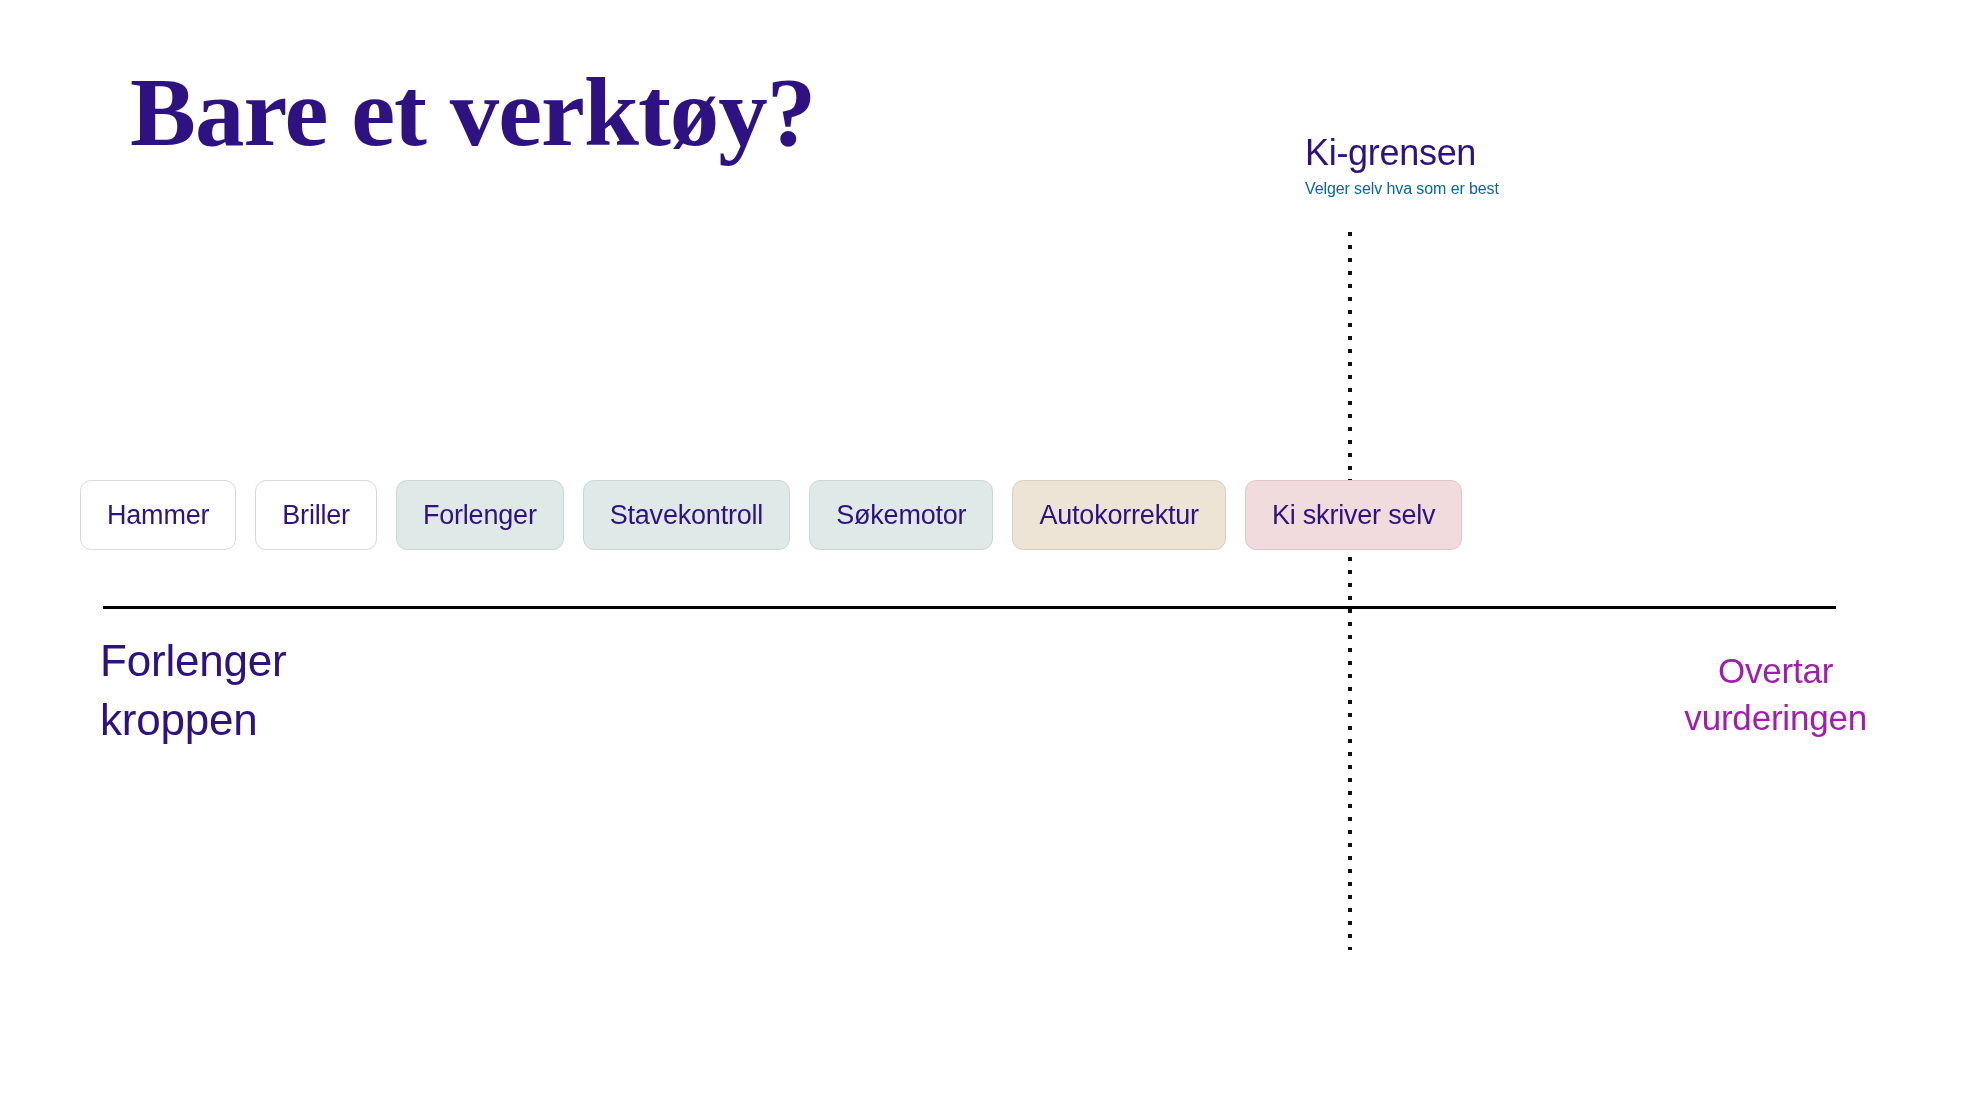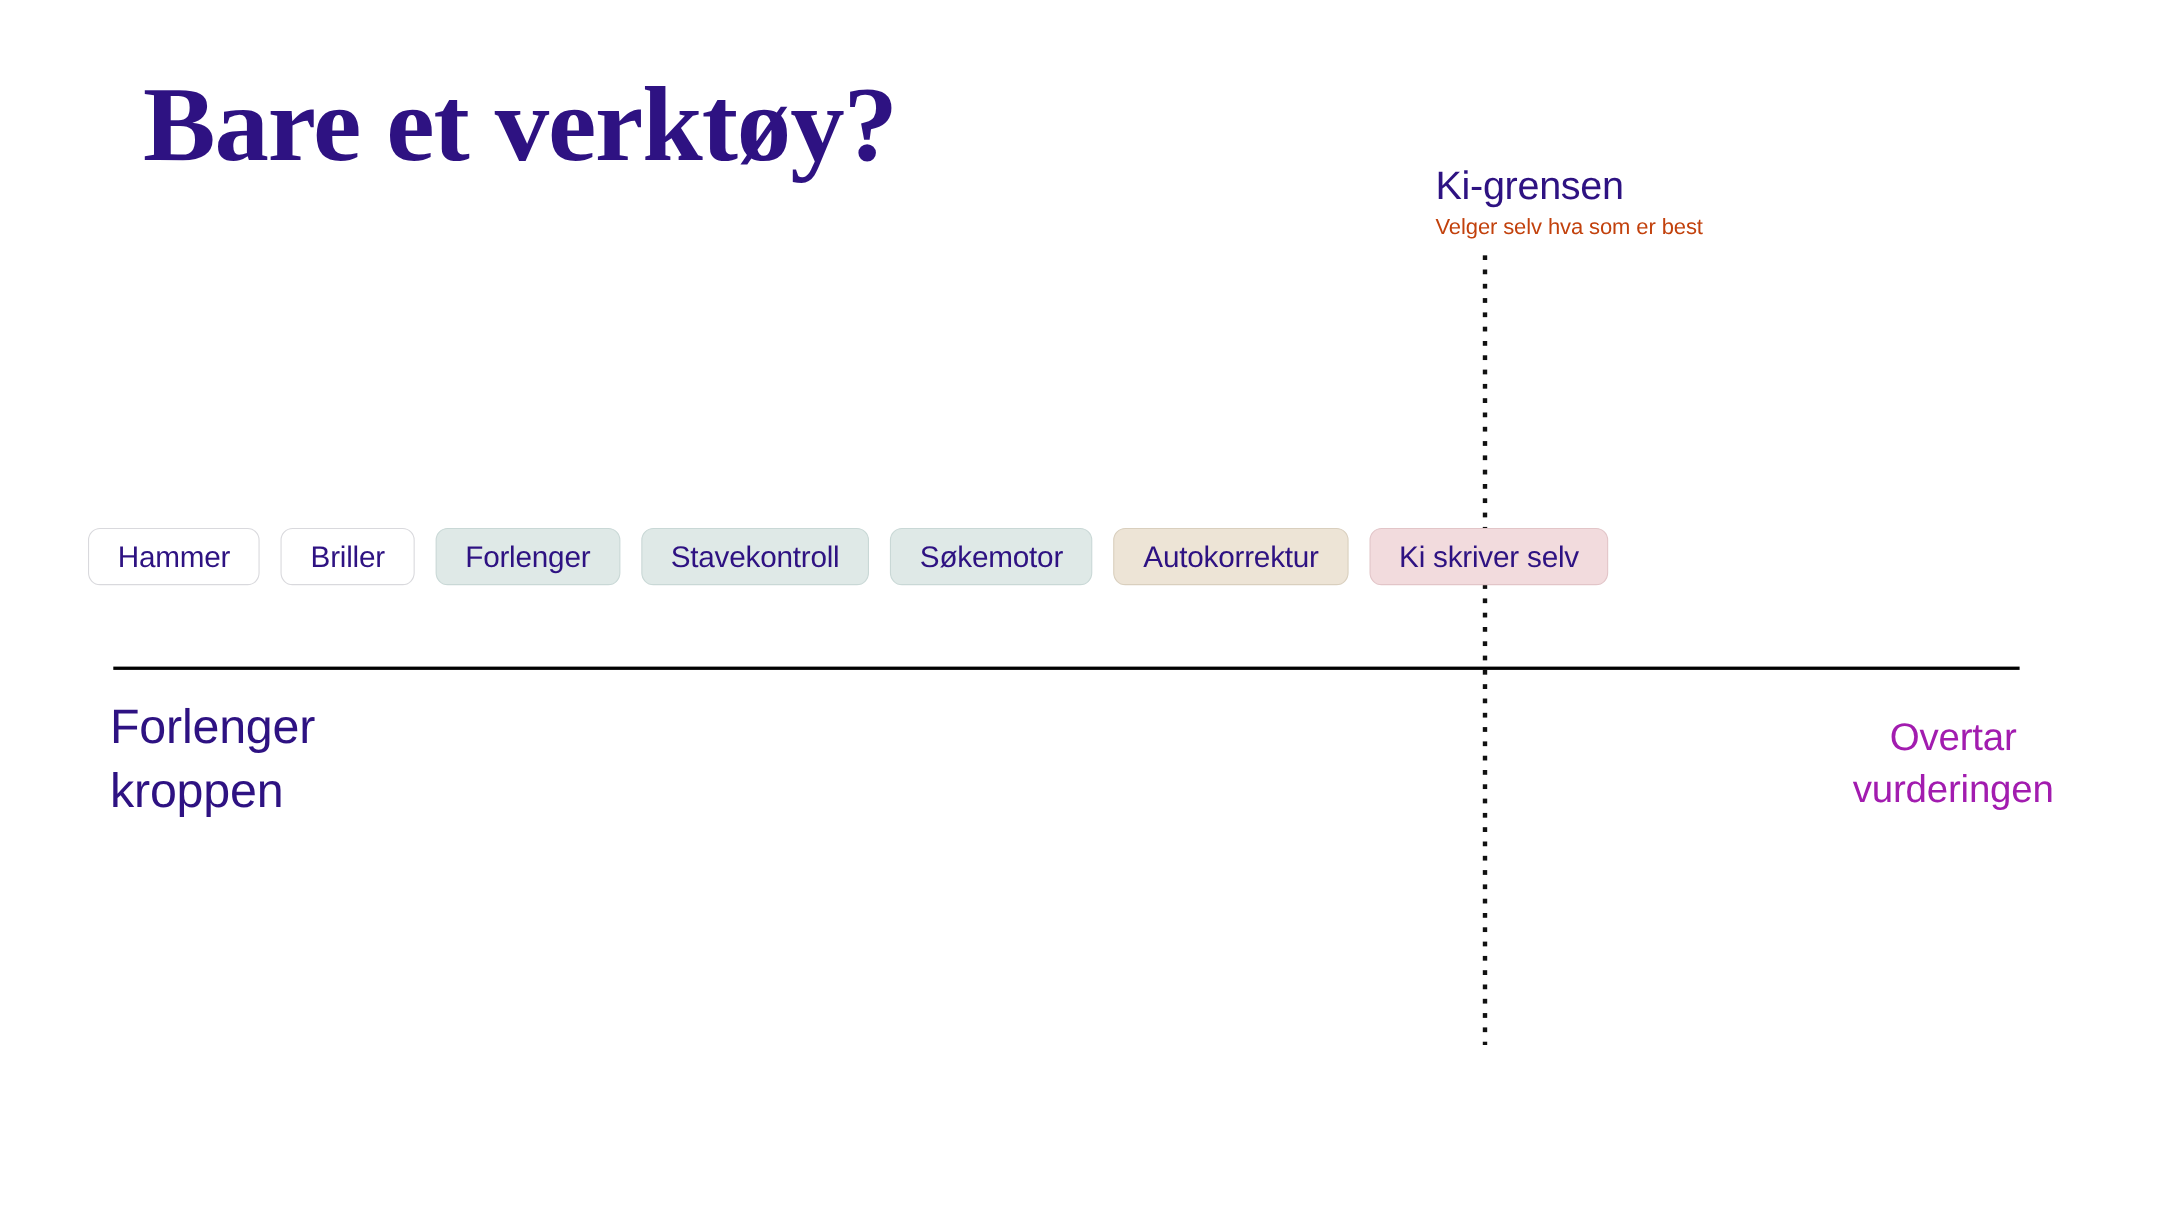--- a/index.html
+++ b/index.html
@@ -36,36 +36,36 @@
     color: #2e1282;
     white-space: nowrap;
     transform: scaleX(1.02);
     transform-origin: left top;
   }
 
   
   #threshold-annotation {
     position: absolute;
     left: 1305px;
-    top: 149px;
+    top: 133px;
     width: 420px;
   }
   #threshold-title {
     font-size: 36px;
     line-height: 1.12;
     color: #2e1282;
     font-weight: 400;
     letter-spacing: -0.3px;
     white-space: nowrap;
   }
   #threshold-subtitle {
     margin-top: 6px;
-    font-size: 20px;
+    font-size: 16px;
     line-height: 1.2;
-    color: #c2410c;
+    color: #0369a1;
     font-weight: 400;
     letter-spacing: -0.1px;
     white-space: nowrap;
   }
 
   
   #threshold-line {
     position: absolute;
     left: 1348px;
     top: 232px;
@@ -81,21 +81,21 @@
     position: absolute;
     left: 80px;
     top: 480px;
     height: 74px;
     display: flex;
     align-items: stretch;
     gap: 19px;
   }
   .pill {
     box-sizing: border-box;
-    height: 52px;
+    height: 70px;
     display: flex;
     align-items: center;
     justify-content: center;
     padding: 0 26px;
     border-radius: 11px;
     border: 1px solid #d8d8dc;
     background: #ffffff;
     color: #2e1282;
     font-size: 27px;
     font-weight: 500;

